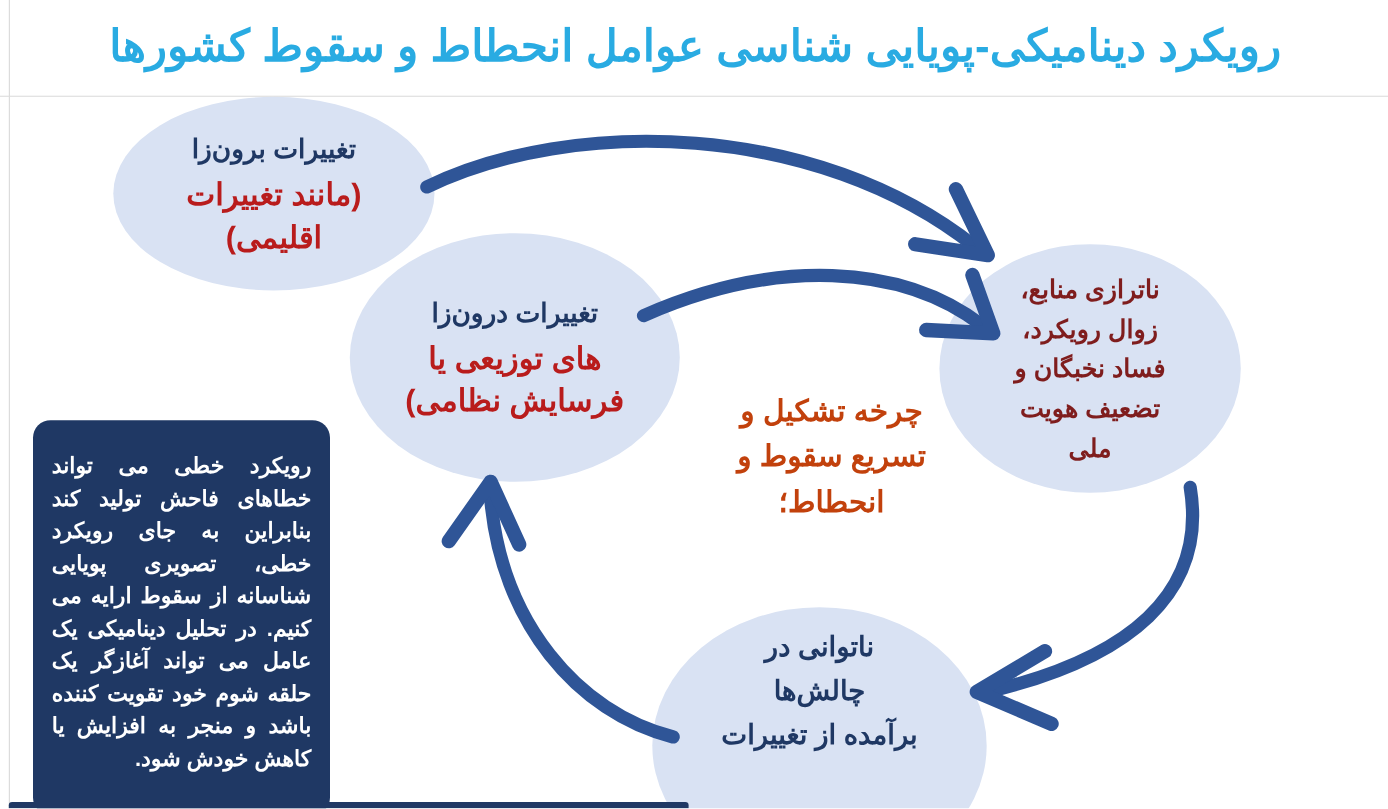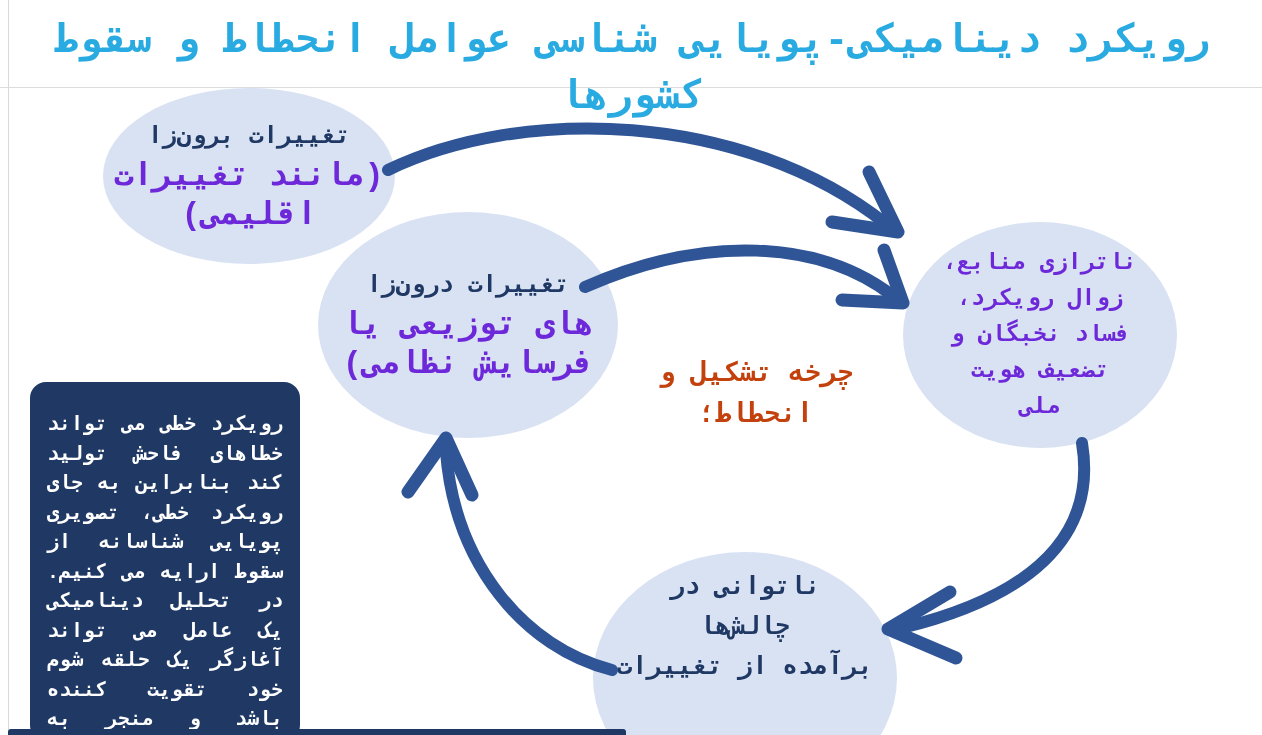--- a/index.html
+++ b/index.html
@@ -1,37 +1,37 @@
 <!DOCTYPE html>
 <html><head>
 <meta charset="utf-8">
 <style>
   html,body{margin:0;padding:0;background:#ffffff;}
   .stage{
     position:relative;width:1262px;height:735px;background:#ffffff;
-    overflow:hidden;font-family:Liberation Mono, monospace;
+    overflow:hidden;font-family:Liberation Sans, sans-serif;
   }
   .vline{position:absolute;left:8px;top:0;width:1px;height:735px;background:#d9d9d9;}
   .hline{position:absolute;left:0;top:87px;width:1262px;height:1px;background:#dcdcdc;}
   .title{
     position:absolute;left:10px;top:14px;width:1244px;margin:0;
     text-align:center;font-size:40px;line-height:56px;font-weight:bold;
     color:#29ABE2;letter-spacing:-1px;
   }
   .node{
     position:absolute;background:#D9E2F3;border-radius:50%;
     display:flex;flex-direction:column;align-items:center;justify-content:center;
     text-align:left;font-weight:bold;
   }
   .node-exo{left:103px;top:88px;width:292px;height:176px;}
   .node-endo{left:318px;top:212px;width:300px;height:226px;}
-  .node-imb{left:903px;top:222px;width:274px;height:226px;font-size:23px;line-height:36px;color:#6d28d9;}
+  .node-imb{left:854px;top:222px;width:274px;height:226px;font-size:23px;line-height:36px;color:#7f1d1d;}
   .node-ina{left:593px;top:552px;width:304px;height:252px;justify-content:flex-start;padding-top:16px;box-sizing:border-box;font-size:25px;line-height:40px;color:#1F3864;}
   .nh{color:#1F3864;font-size:24px;line-height:40px;}
-  .ns{color:#6d28d9;font-size:32px;line-height:39px;}
+  .ns{color:#b91c1c;font-size:28px;line-height:39px;}
   .cycle{
     position:absolute;left:628px;top:354px;width:256px;text-align:center;
     font-size:27px;line-height:41px;font-weight:bold;color:#c2410c;
   }
   .note{
     position:absolute;left:30px;top:382px;width:270px;height:359px;
     background:#1F3864;border-radius:16px;box-sizing:border-box;
     padding:28px 17px 12px 17px;color:#ffffff;font-size:20px;line-height:29.5px;
     font-weight:bold;text-align:justify;
   }
@@ -94,20 +94,21 @@
       <path class="head" d="M 950,592 L 888,629 M 956,658 L 888,629"></path>
     </g>
     <g>
       <path class="shaft" d="M 612,670 C 525,648 455,565 446,452"></path>
       <path class="head" d="M 472,495 L 446,438 M 408,492 L 446,438"></path>
     </g>
   </svg>
 
   <div class="cycle" dir="rtl">
     <div>چرخه تشکیل و</div>
+    <div>تسریع سقوط و</div>
     <div>انحطاط؛</div>
   </div>
 
   <div class="note" dir="rtl">
     <span>رویکرد خطی می تواند خطاهای فاحش تولید کند بنابراین به جای رویکرد خطی، تصویری پویایی شناسانه از سقوط ارایه می کنیم. در تحلیل دینامیکی یک عامل می تواند آغازگر یک حلقه شوم خود تقویت کننده باشد و منجر به افزایش یا کاهش خودش شود.</span>
   </div>
 
   <div class="bottom-strip"></div>
 
 </div>

